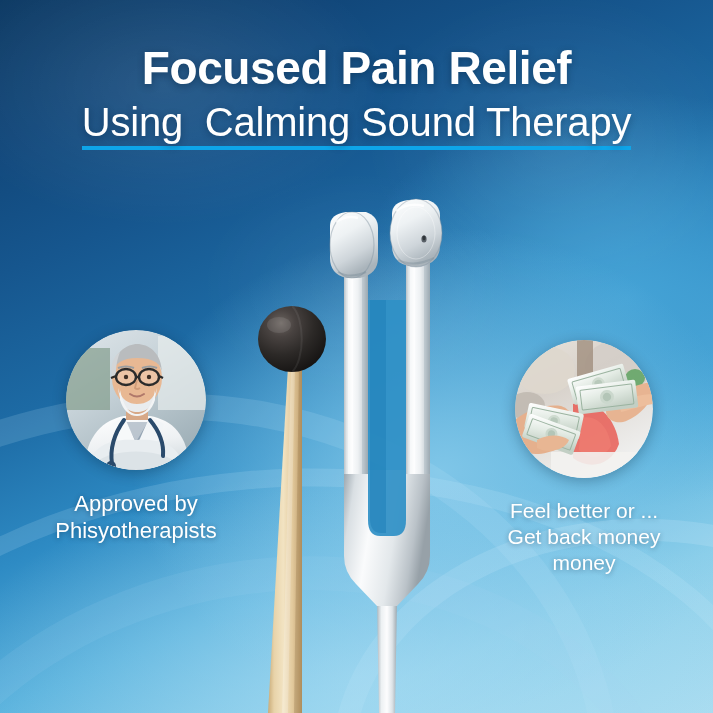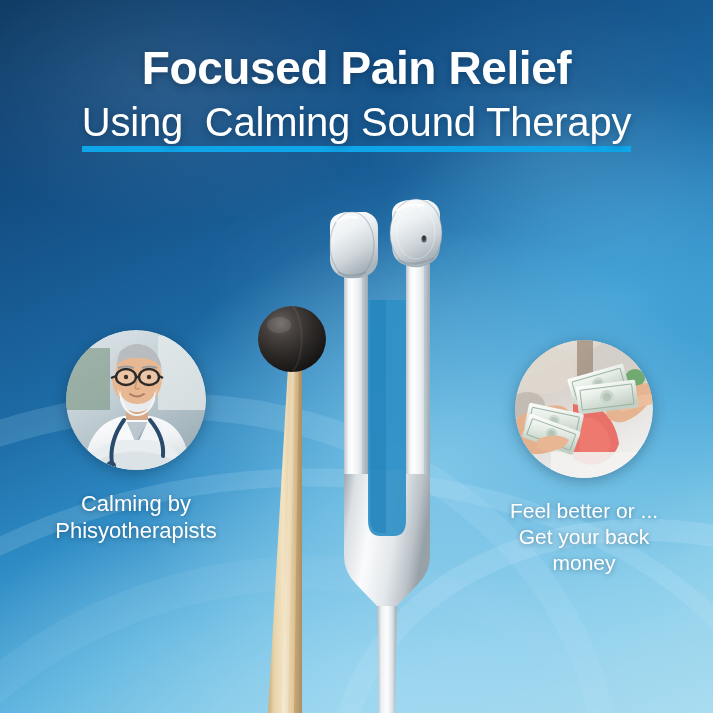--- a/index.html
+++ b/index.html
@@ -105,21 +105,21 @@
   }
   .title-sub {
     display: inline-block;
     margin-top: 9px;
     color: #ffffff;
     font-size: 40px;
     font-weight: normal;
     letter-spacing: -0.2px;
     line-height: 1.05;
     white-space: pre;
-    border-bottom: 6px solid #0ea5e9;
+    border-bottom: 4px solid #0ea5e9;
     padding-bottom: 3px;
     text-shadow: 0 2px 7px rgba(4,30,55,.40);
   }
 
   
   #fork {
     position: absolute;
     left: 0; top: 0;
     width: 713px; height: 713px;
     z-index: 25;
@@ -364,21 +364,21 @@
           <path d="M54,60 C58,78 64,84 71,84 C79,84 86,78 89,60
                    L89,70 C86,80 79,86 71,86 C63,86 57,80 54,70 Z" fill="#f2f4f5"></path>
 
           <path d="M64,64 Q71,69 78,64" stroke="#b0786a" stroke-width="2" fill="none" stroke-linecap="round"></path>
 
           <path d="M71,50 L69,58 Q71,60 74,58" stroke="#cf9c79" stroke-width="1.8" fill="none"></path>
         </g>
       </svg>
     </div>
     <div class="badge-text">
-      <span class="bt-reg">Calming by</span>
+      <span class="bt-reg">Approved by</span>
       <span class="bt-bold">Phisyotherapists</span>
     </div>
   </div>
 
   <div class="badge badge-right">
     <div class="photo-circle photo-right">
       <svg viewBox="0 0 138 138">
         <defs>
           <linearGradient id="blurBg" x1="0" y1="0" x2="0.5" y2="1">
             <stop offset="0%" stop-color="#e9e4dc"></stop>
@@ -442,18 +442,18 @@
             <circle cx="35" cy="94" r="6" fill="#cbd8cd"></circle>
             <circle cx="35" cy="94" r="3.6" fill="#b3c5b7"></circle>
           </g>
 
           <path d="M22,100 C32,94 46,94 54,100 C50,110 34,114 22,108 Z" fill="#e8b693"></path>
         </g>
       </svg>
     </div>
     <div class="badge-text">
       <span class="bt-reg">Feel better or ...</span>
-      <span class="bt-bold">Get your back</span>
+      <span class="bt-bold">Get back money</span>
       <span class="bt-bold">money</span>
     </div>
   </div>
 
 </div>
 
 </body></html>

